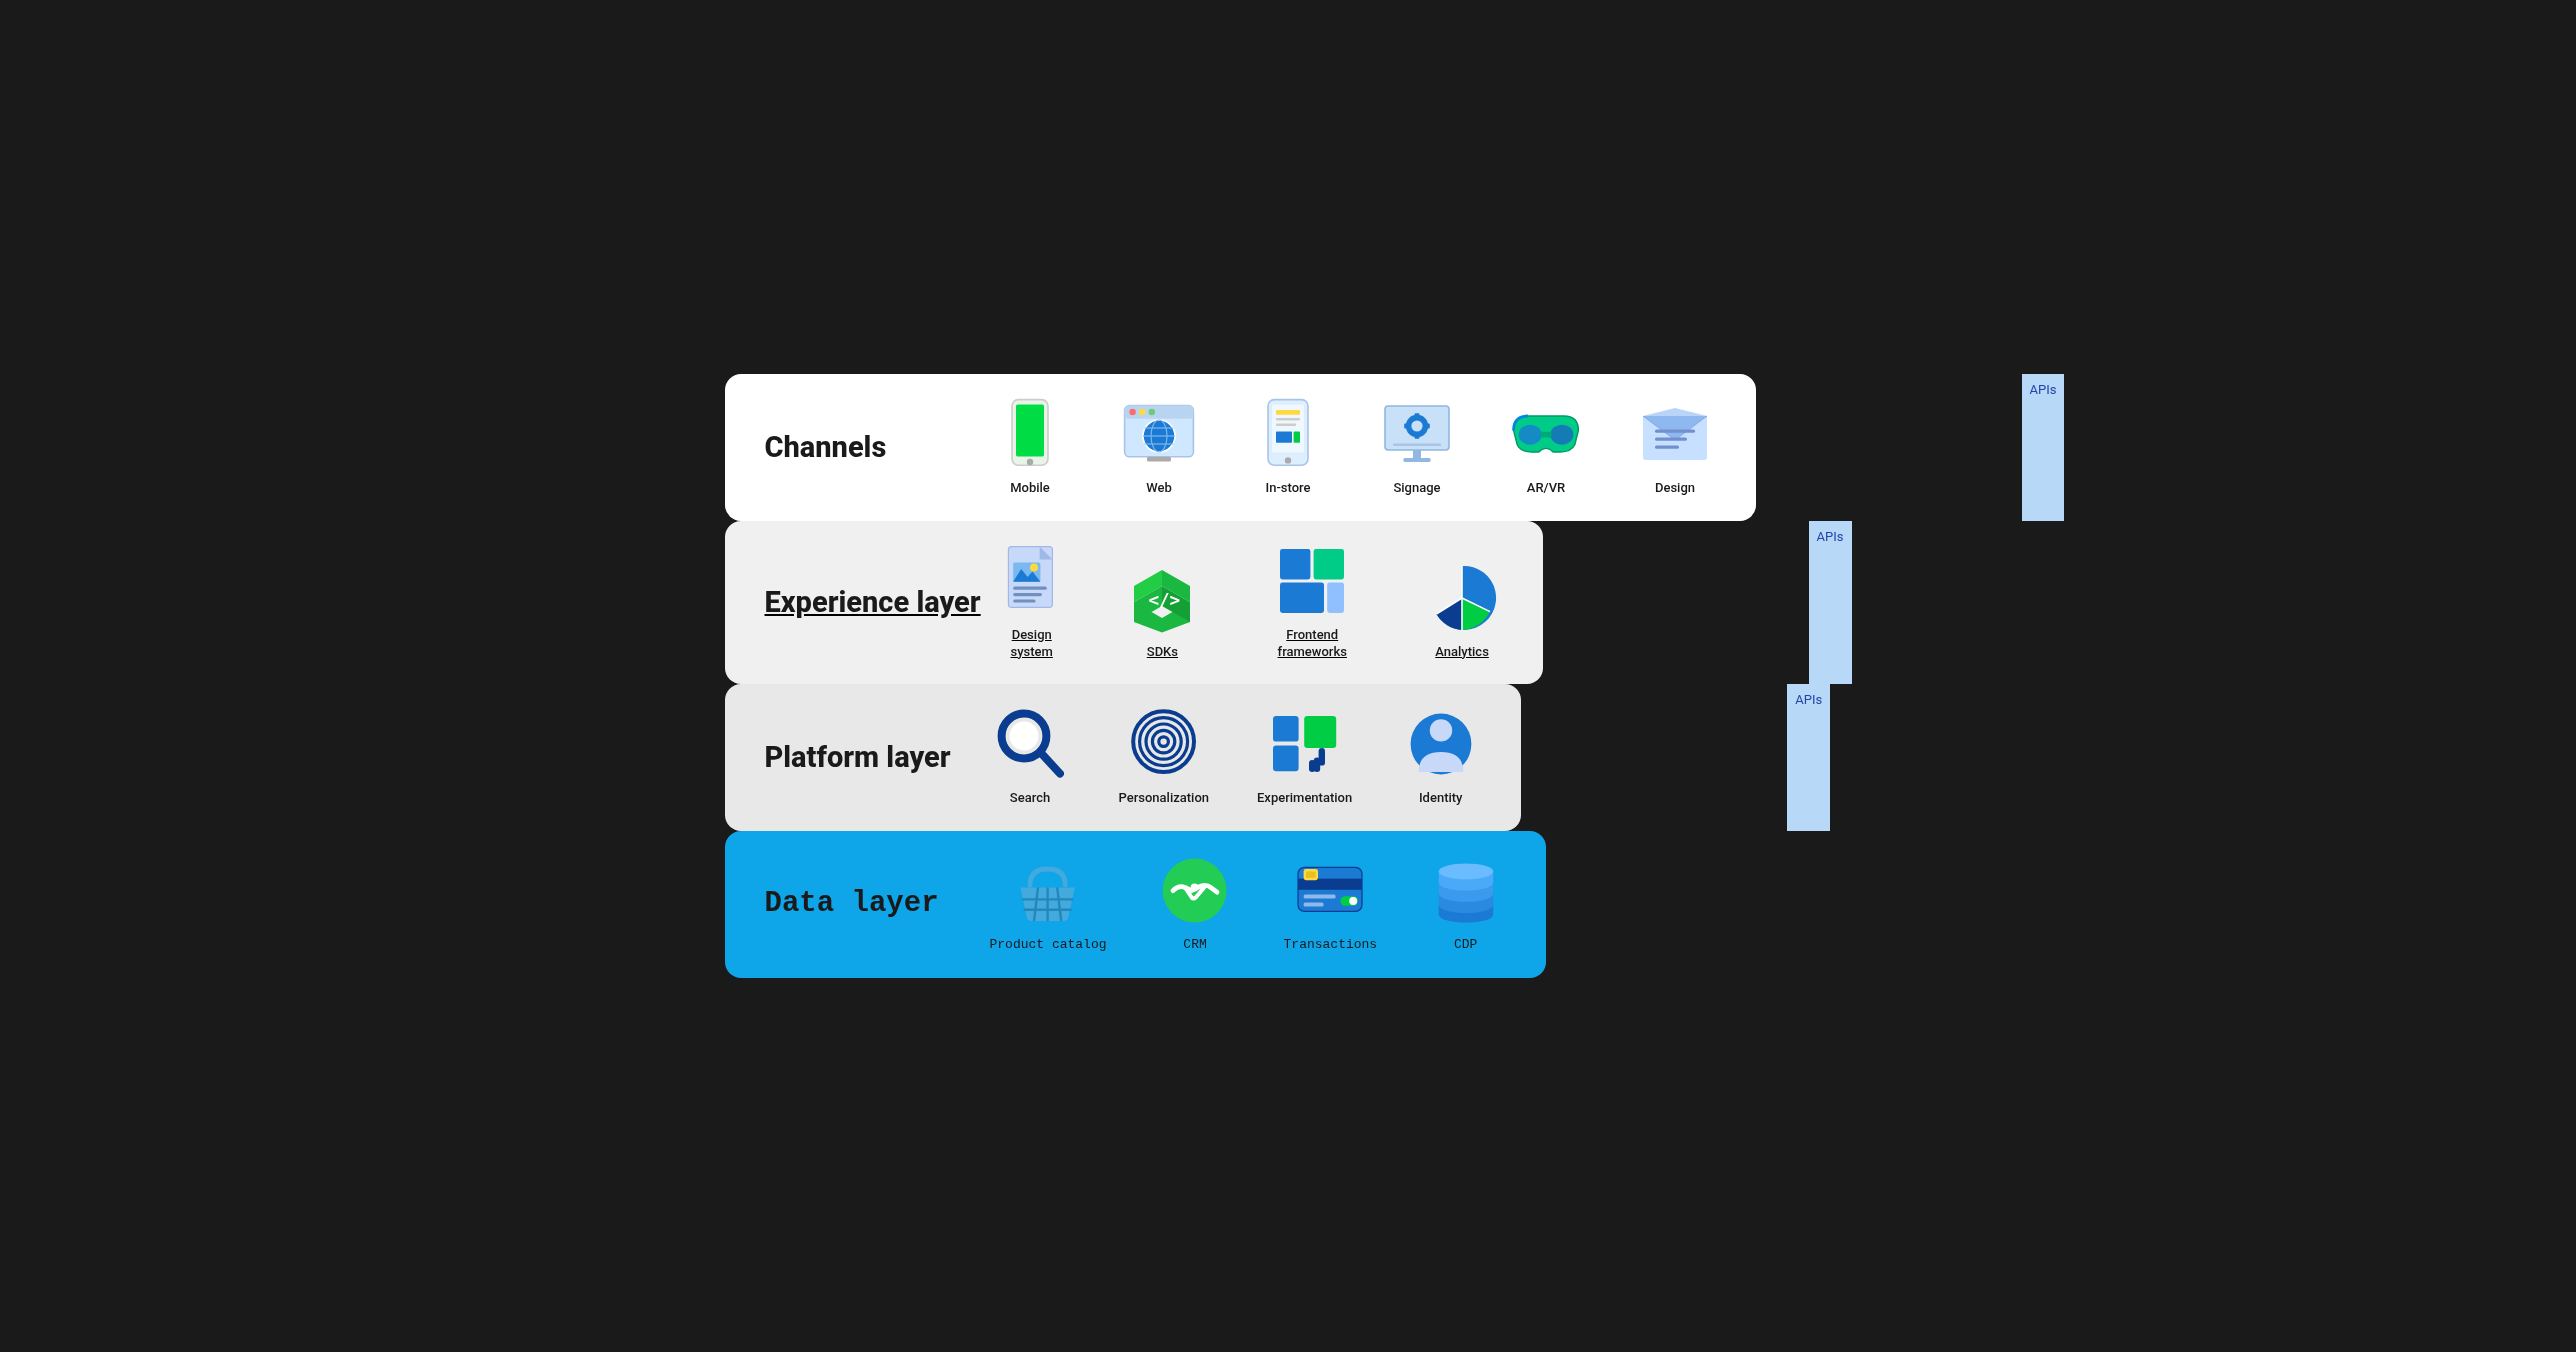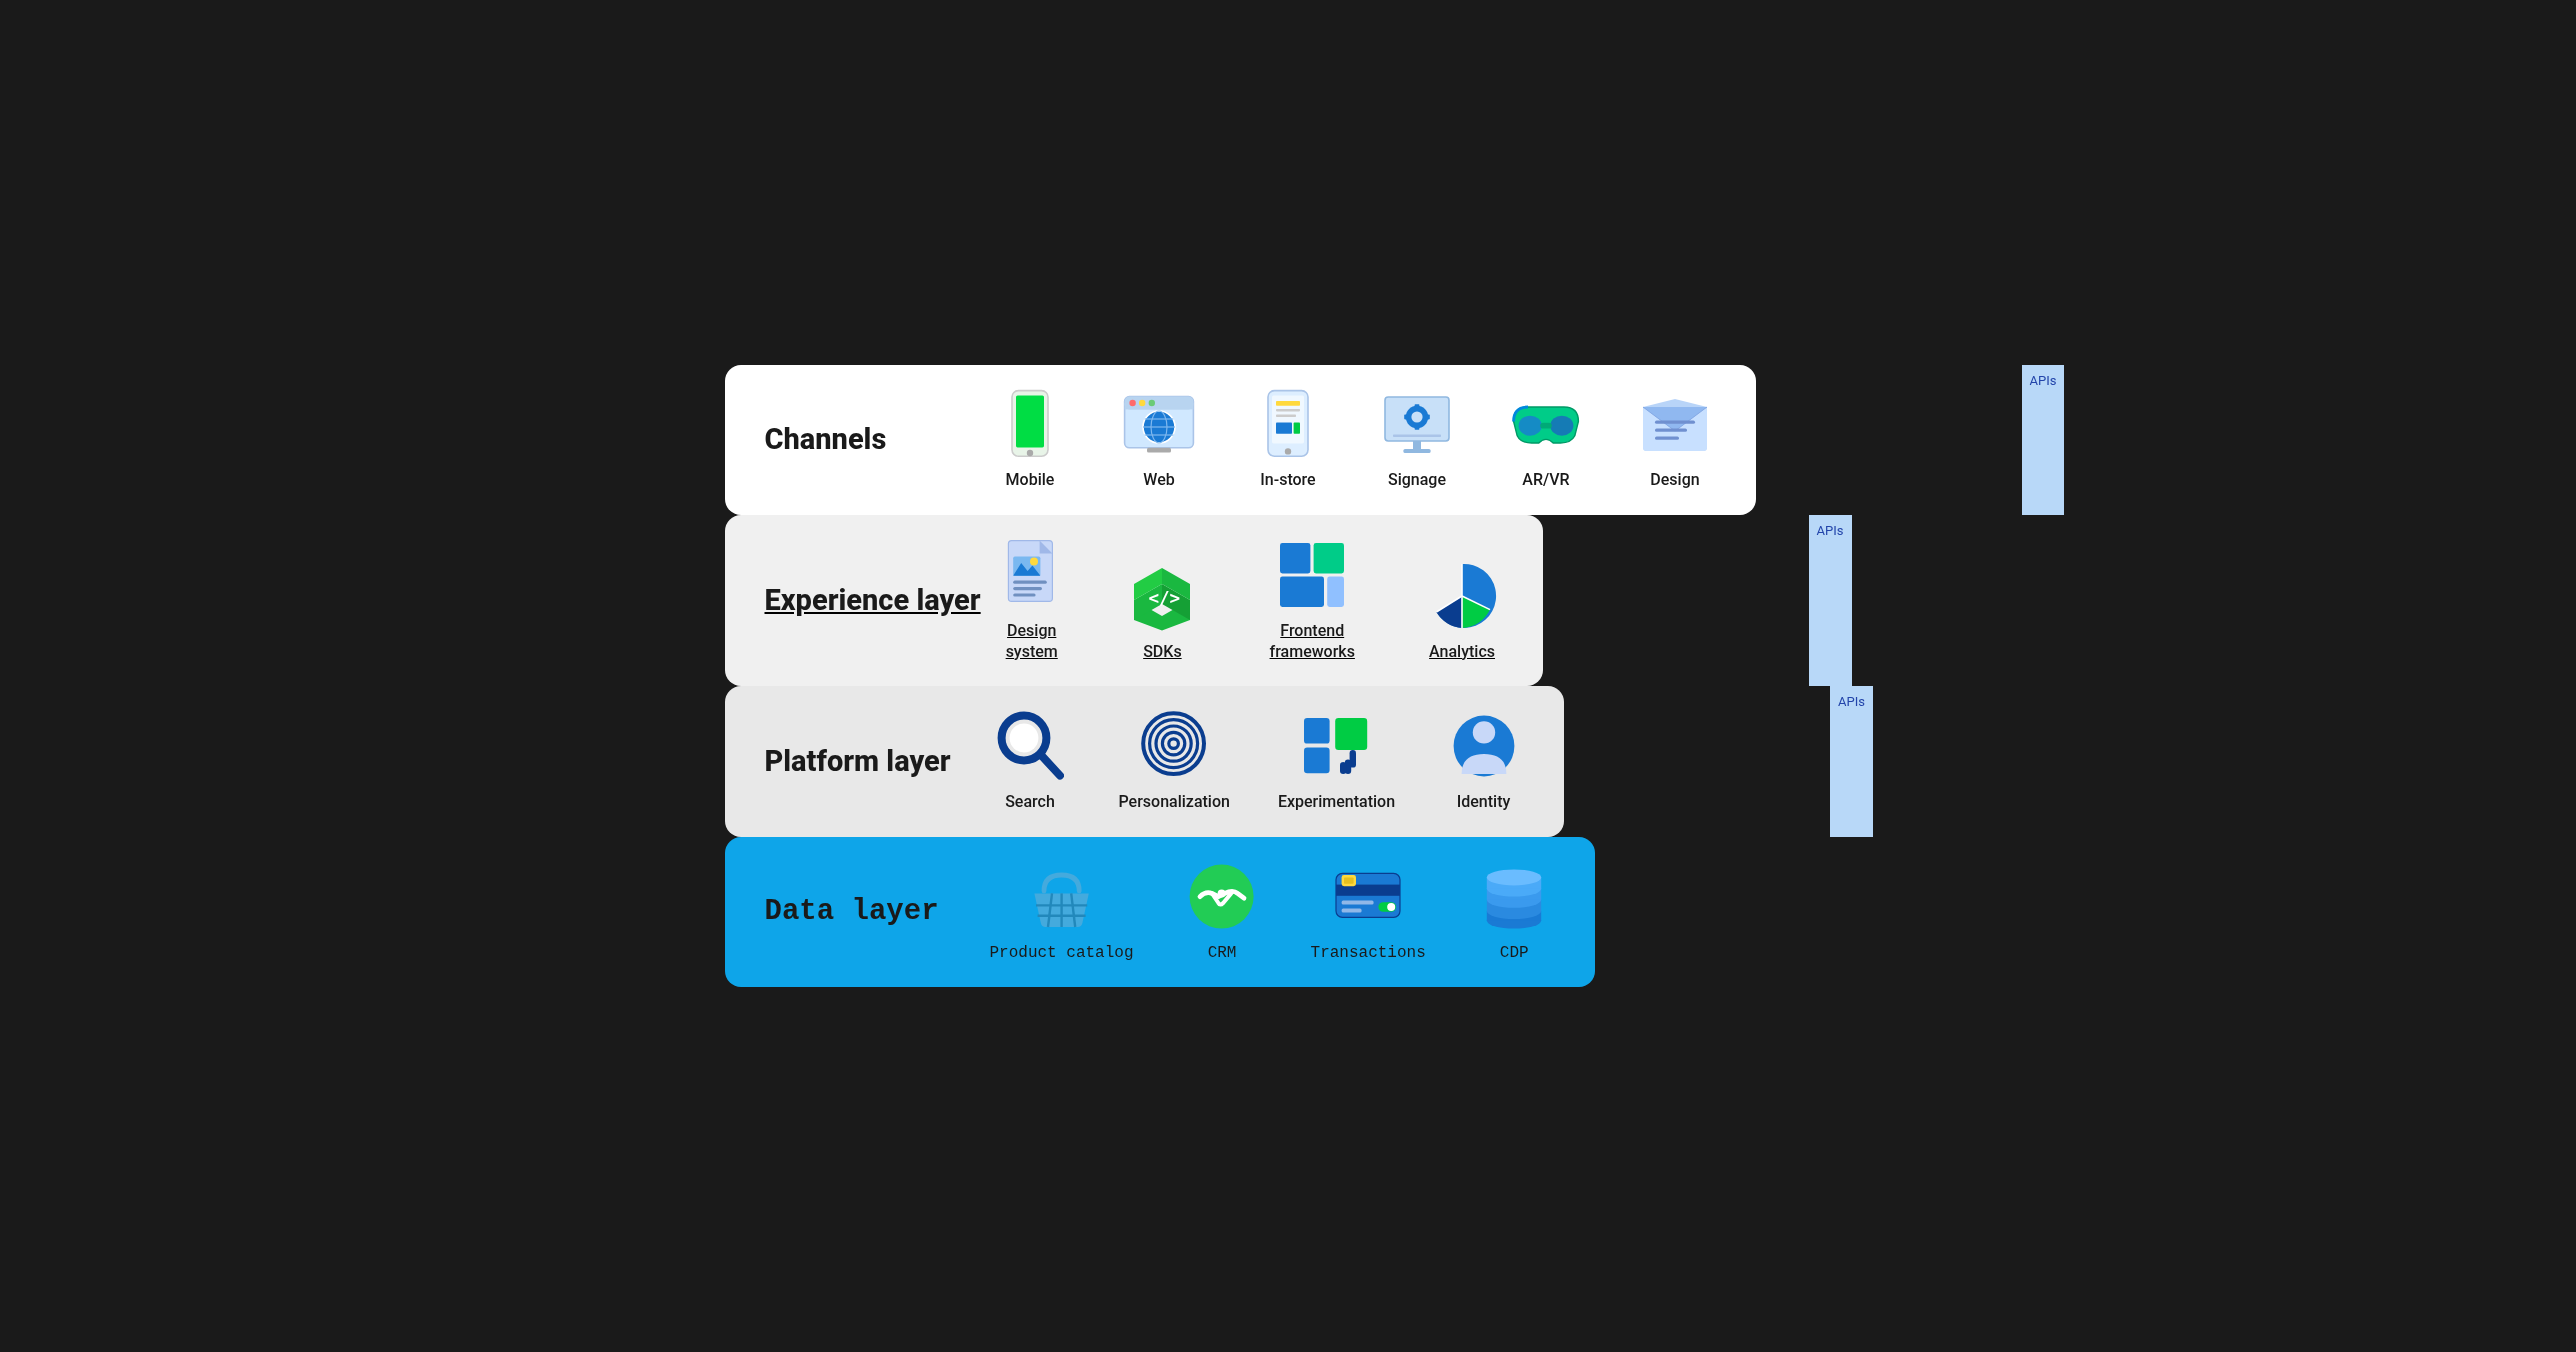--- a/index.html
+++ b/index.html
@@ -67,21 +67,21 @@
       min-width: 81px;
     }
     .item-icon {
       width: 72px;
       height: 72px;
       display: flex;
       align-items: center;
       justify-content: center;
     }
     .item-label {
-      font-size: 16px;
+      font-size: 13px;
       font-weight: 500;
       color: #1a1a1a;
       text-align: center;
       line-height: 1.3;
     }
     .item.highlighted {
       background: white;
       border: 2.4px solid #22cc44;
       border-radius: 13px;
       padding: 13px 16px;

